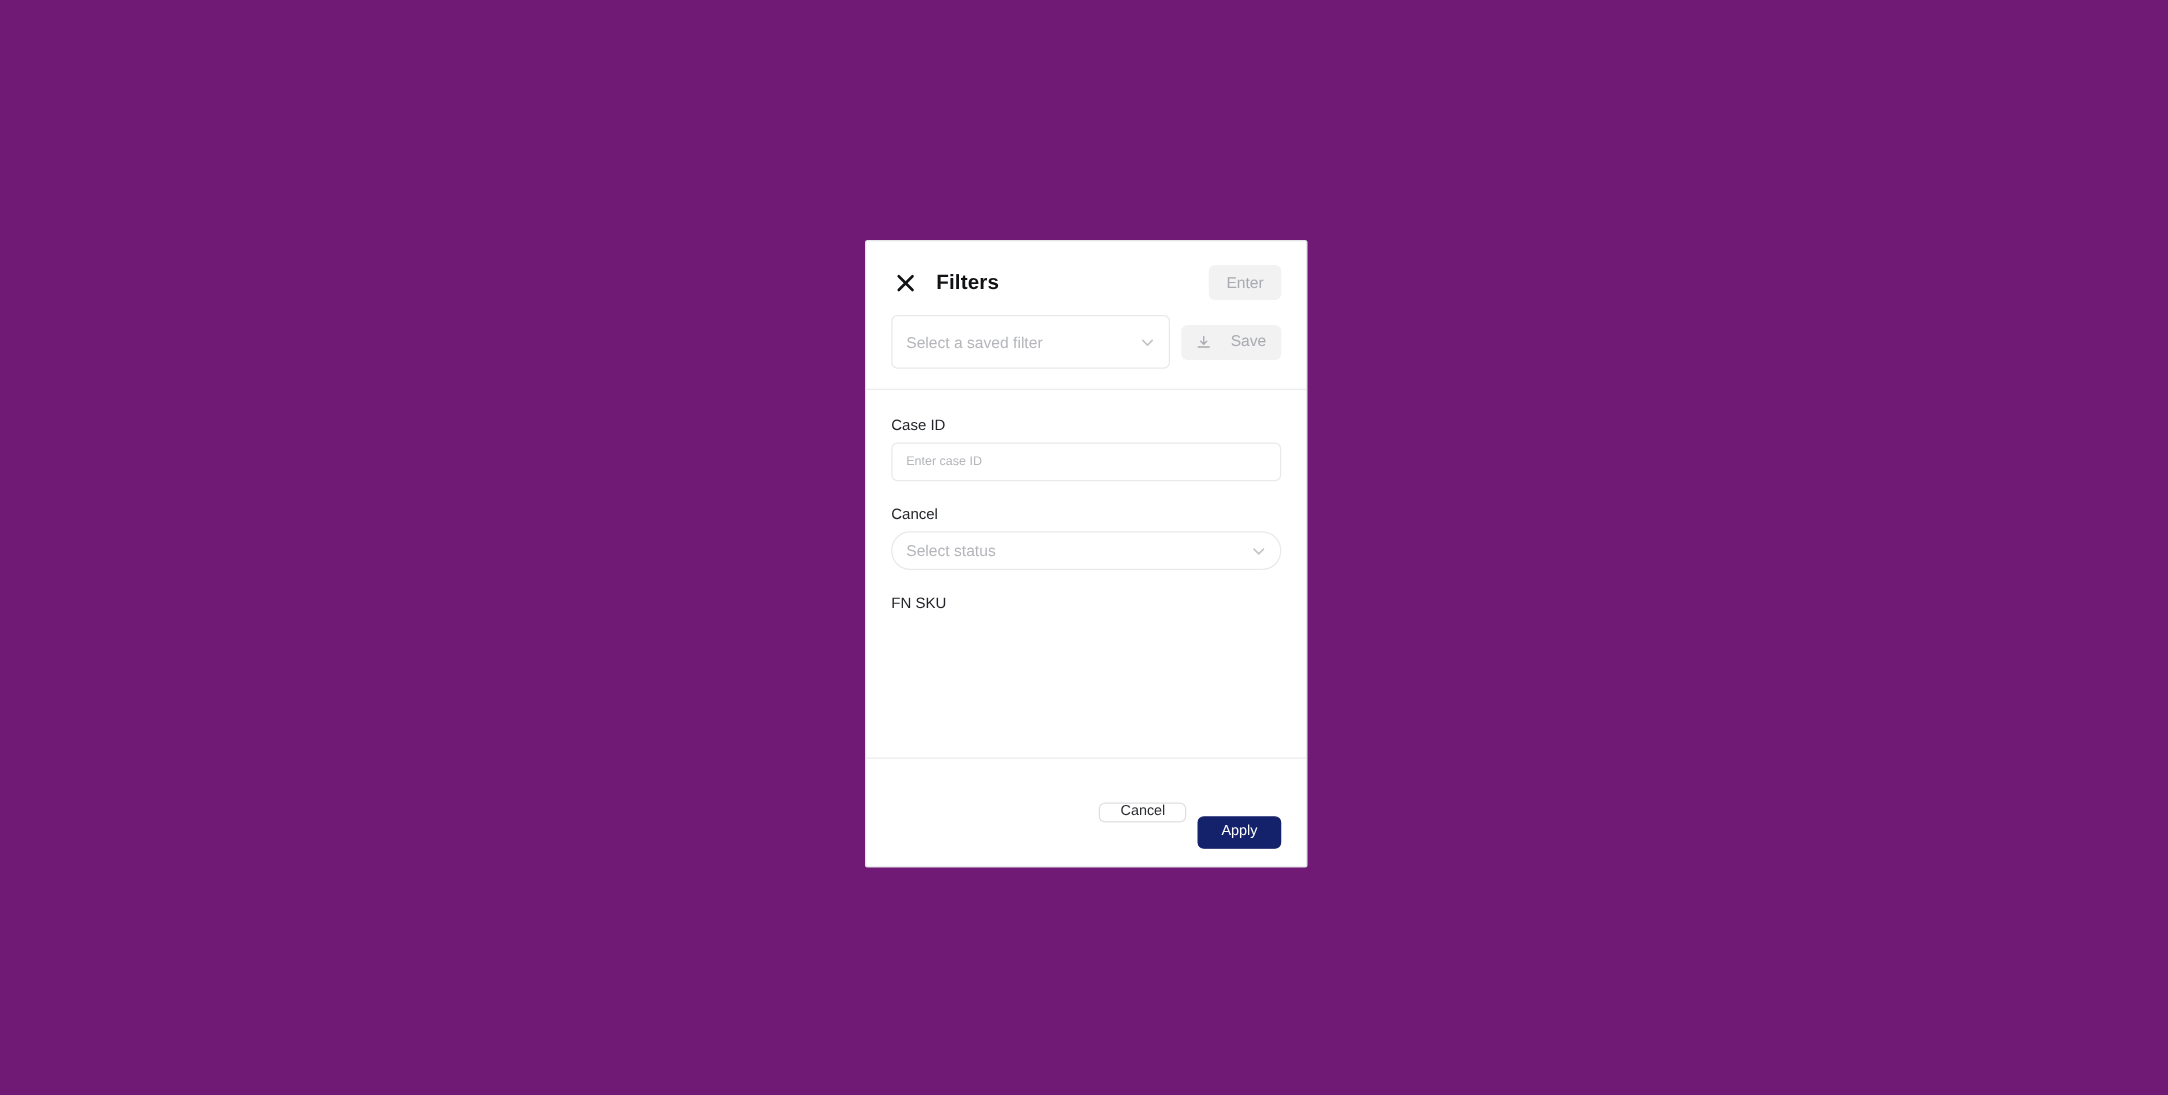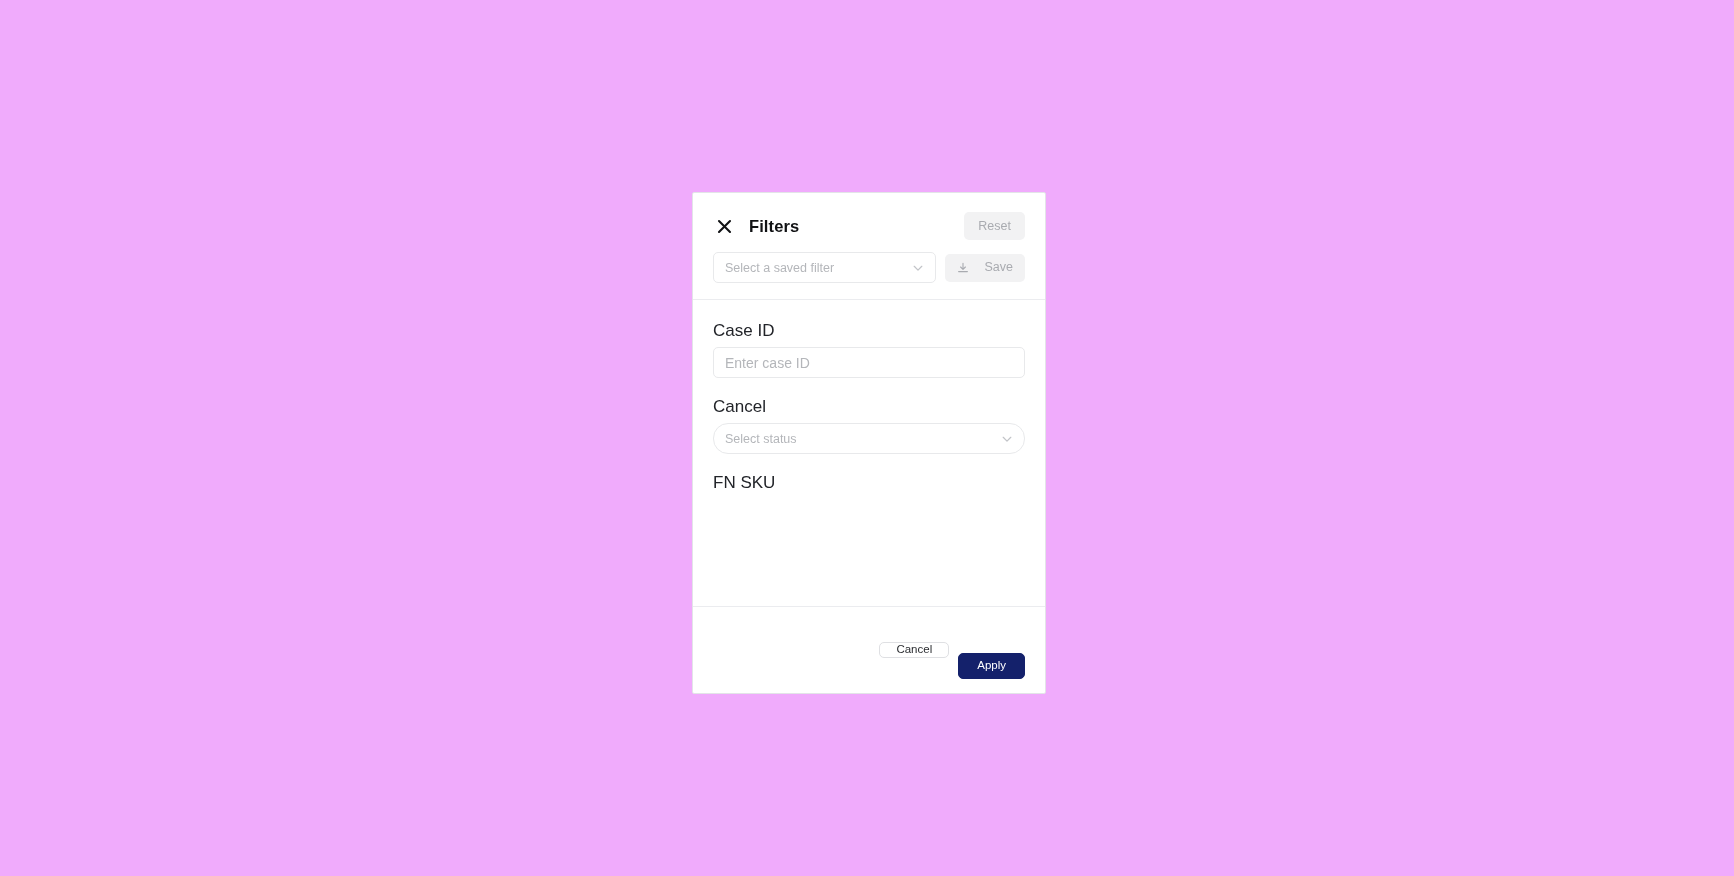--- a/index.html
+++ b/index.html
@@ -10,21 +10,21 @@
     height: 876px;
     background: #ffffff;
     font-family: "Liberation Sans", sans-serif;
     overflow: hidden;
   }
 
   #screen {
     position: relative;
     width: 1734px;
     height: 876px;
-    background: #f0abfc;
+    background: #701a75;
   }
 
   
   .filter-panel {
     position: absolute;
     left: 692px;
     top: 192px;
     width: 354px;
     height: 502px;
     background: #ffffff;
@@ -89,21 +89,21 @@
 
   .header-bottom-row {
     display: flex;
     align-items: center;
     margin-top: 11px;
     gap: 9px;
   }
 
   .saved-filter-select {
     flex: 1 1 auto;
-    height: 31px;
+    height: 43px;
     border: 1px solid #e8e9eb;
     border-radius: 5px;
     background: #ffffff;
     display: flex;
     align-items: center;
     padding: 0 10px 0 11px;
     cursor: pointer;
     min-width: 0;
   }
 
@@ -148,34 +148,34 @@
   .panel-body {
     flex: 1 1 auto;
     padding: 22px 20px 0 20px;
     overflow: hidden;
   }
 
   .field-group { margin-bottom: 20px; }
 
   .field-label {
     display: block;
-    font-size: 17px;
+    font-size: 12px;
     color: #222429;
     margin-bottom: 8px;
     line-height: 1;
   }
 
   .text-input {
     width: 100%;
     height: 31px;
     border: 1px solid #e8e9eb;
     border-radius: 5px;
     background: #ffffff;
     font-family: "Liberation Sans", sans-serif;
-    font-size: 14px;
+    font-size: 10px;
     color: #222429;
     padding: 0 11px;
     outline: none;
   }
 
   .text-input::placeholder { color: #b4b6ba; }
 
   .select-input {
     width: 100%;
     height: 31px;
@@ -248,21 +248,21 @@
         <button class="close-icon-btn">
           <span>
             <svg width="15" height="15" viewBox="0 0 15 15" aria-hidden="true">
               <path d="M2 2 L13 13 M13 2 L2 13" stroke="#111214" stroke-width="2.1" stroke-linecap="round" fill="none"></path>
             </svg>
           </span>
         </button>
 
         <span class="panel-title">Filters</span>
 
-        <button class="reset-button">Reset</button>
+        <button class="reset-button">Enter</button>
       </div>
 
       <div class="header-bottom-row">
 
         <div class="saved-filter-select">
           <span class="saved-filter-text">Select a saved filter</span>
           <span class="chevron-icon">
             <svg width="12" height="12" viewBox="0 0 12 12" aria-hidden="true">
               <path d="M2.2 4.3 L6 8.1 L9.8 4.3" stroke="#c2c4c8" stroke-width="1.25" fill="none" stroke-linecap="round" stroke-linejoin="round"></path>
             </svg>

